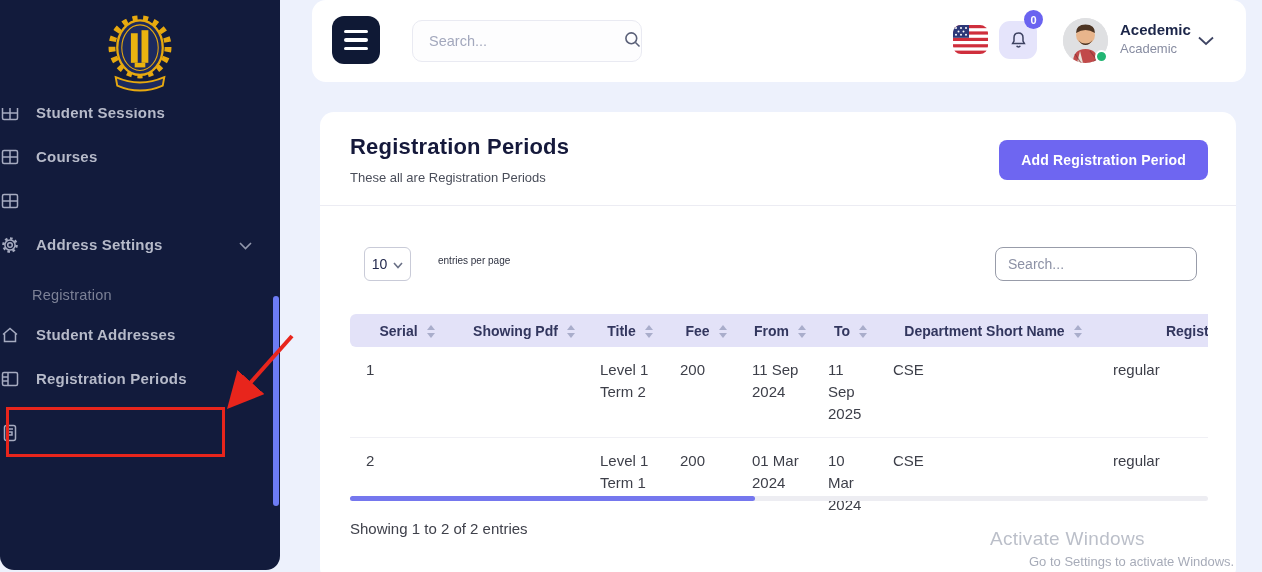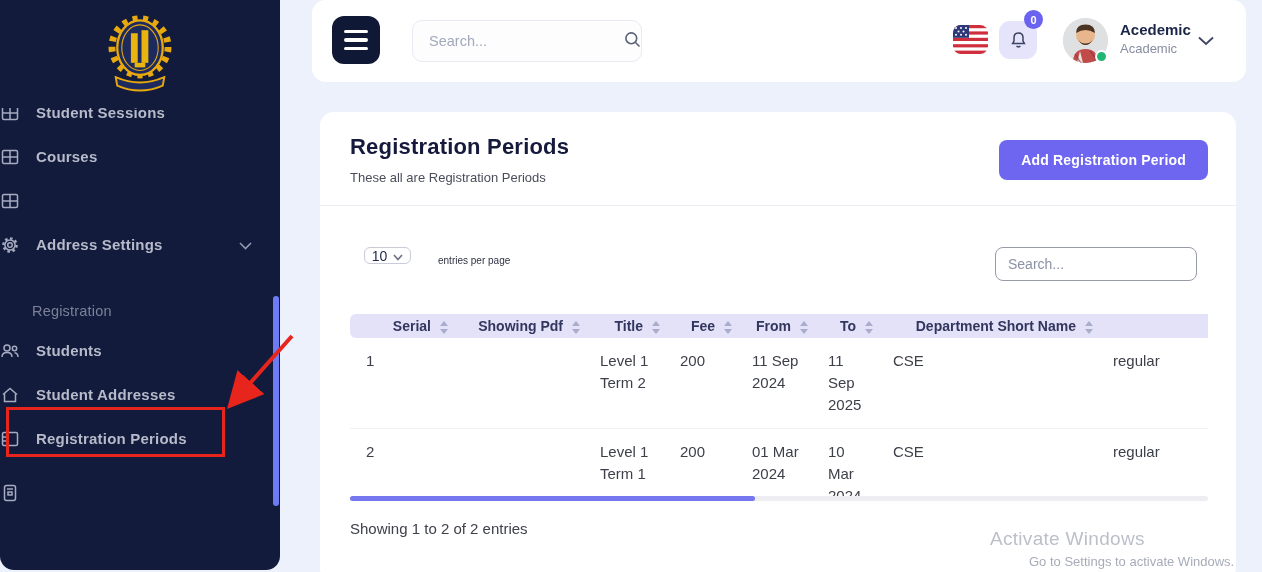--- a/index.html
+++ b/index.html
@@ -11,21 +11,21 @@
              background:#121b3c; border-radius:0 0 14px 14px; overflow:hidden; }
   .logo-wrap { position:absolute; left:0; top:0; width:280px; height:108px;
                background:#121b3c; z-index:3; display:flex; justify-content:center; align-items:flex-start; padding-top:12px; }
   .side-nav { position:absolute; left:0; top:91px; width:280px; z-index:1; }
   .nav-item { height:44px; display:flex; align-items:center; cursor:pointer; }
   .nav-item.tall { height:64px; }
   .nav-item .nicon { width:20px; height:20px; margin-right:16px; color:#a6abc0; flex:0 0 20px; }
   .nav-item .nicon svg { width:20px; height:20px; display:block; }
   .nav-label { font-size:15px; font-weight:600; color:#b6bac9; letter-spacing:.2px; line-height:22px; max-width:185px; }
   .nav-chevron { margin-left:auto; margin-right:28px; color:#9298ad; }
-  .section-label { margin-top:32px; height:24px; padding-left:32px; font-size:14.5px; color:#7c8196;
+  .section-label { margin-top:16px; height:24px; padding-left:32px; font-size:14.5px; color:#7c8196;
                    display:flex; align-items:center; letter-spacing:.2px;text-align:center; }
   .spacer6 { height:6px; }
   .side-scrollbar { position:absolute; right:1px; top:296px; width:6px; height:210px;
                     background:#6d7cf5; border-radius:3px; z-index:4; }
 
   
   .red-box { position:absolute; left:6px; top:407px; width:219px; height:50px;
              border:3px solid #e8251c; z-index:10; pointer-events:none; }
   .red-arrow { position:absolute; left:215px; top:322px; width:90px; height:92px; z-index:10; pointer-events:none; }
 
@@ -58,36 +58,36 @@
   
   .card { position:absolute; left:320px; top:112px; width:916px; height:470px; background:#ffffff; border-radius:14px; }
   .card-header { position:relative; height:94px; border-bottom:1px solid #ececf3; }
   .page-title { position:absolute; left:30px; top:22px; font-size:22px; font-weight:700; color:#15193b; letter-spacing:.2px; }
   .page-subtitle { position:absolute; left:30px; top:58px; font-size:13px; color:#4a4e5a; }
   .add-btn { position:absolute; right:28px; top:28px; height:40px; padding:0 22px; background:#6e66f1; color:#fff;
              font-size:14px; font-weight:700; border:0; border-radius:8px; cursor:pointer;
              font-family:"Liberation Sans",sans-serif; letter-spacing:.2px; }
 
   .controls { position:relative; height:70px; }
-  .per-page { position:absolute; left:44px; top:41px; width:47px; height:17px; border:1px solid #c9cbd8; border-radius:6px;
+  .per-page { position:absolute; left:44px; top:41px; width:47px; height:34px; border:1px solid #c9cbd8; border-radius:6px;
               display:flex; align-items:center; justify-content:center; gap:6px; font-size:14px; color:#23294d; cursor:pointer; background:#fff; }
   .per-page .pp-chevron { color:#6a7086; }
   .per-page-label { position:absolute; left:118px; top:49px; font-size:10px; color:#2f3342; }
   .tbl-search { position:absolute; right:39px; top:41px; width:202px; height:34px; border:1px solid #989ca9;
                 border-radius:8px; background:#fff; }
   .tbl-search input { width:100%; height:100%; border:0; outline:0; background:transparent; padding:0 12px;
                       font-size:14px; color:#394061; font-family:"Liberation Sans",sans-serif; }
   .tbl-search input::placeholder { color:#8c91a5; }
 
   .table-wrap { position:absolute; left:30px; top:202px; width:858px; overflow:hidden; }
   table { border-collapse:collapse; table-layout:fixed; width:990px; }
   col.c0{width:102px} col.c1{width:132px} col.c2{width:80px} col.c3{width:72px}
   col.c4{width:76px} col.c5{width:65px} col.c6{width:220px} col.c7{width:243px}
-  thead th { background:#e3e2f8; height:24px; font-size:14px; font-weight:700; color:#32365e;
-             text-align:right; padding:0 4px 0 16px; white-space:nowrap; cursor:pointer; }
+  thead th { background:#e3e2f8; height:33px; font-size:14px; font-weight:700; color:#32365e;
+             text-align:center; padding:0 4px 0 16px; white-space:nowrap; cursor:pointer; }
   thead th:first-child { border-radius:6px 0 0 6px; }
   .sort { display:inline-flex; flex-direction:column; gap:3px; margin-left:9px; vertical-align:middle; }
   .sort i { display:block; width:0; height:0; border-left:4px solid transparent; border-right:4px solid transparent; }
   .sort .up { border-bottom:5px solid #a9adcb; }
   .sort .down { border-top:5px solid #a9adcb; }
   tbody td { font-size:15px; color:#3d3f49; vertical-align:top; padding:12px 10px 12px 16px;
              line-height:22px; border-bottom:1px solid #f0f0f5; }
   tbody tr:last-child td { border-bottom:0; }
   tbody tr { height:62px; }
 
@@ -141,31 +141,20 @@
             <circle cx="10" cy="10" r="2.3" stroke-width="1.5"></circle>
           </svg>
         </span>
         <span class="nav-label">Address Settings</span>
         <span class="nav-chevron"><svg width="13" height="8" viewBox="0 0 13 8" fill="none" stroke="currentColor" stroke-width="1.6">
             <polyline points="1,1 6.5,6.5 12,1"></polyline>
           </svg></span>
       </div>
       <div class="section-label">Registration</div>
       <div class="spacer6"></div>
-      <div class="nav-item">
-        <span class="nicon">
-          <svg viewBox="0 0 20 20" fill="none" stroke="currentColor" stroke-width="1.5">
-            <circle cx="7" cy="7" r="3"></circle>
-            <path d="M2 16 Q2 11.5 7 11.5 Q12 11.5 12 16"></path>
-            <circle cx="14.5" cy="7.5" r="2.2"></circle>
-            <path d="M14.5 11.8 Q18 12.2 18 16"></path>
-          </svg>
-        </span>
-        <span class="nav-label">Students</span>
-      </div>
       <div class="nav-item">
         <span class="nicon">
           <svg viewBox="0 0 20 20" fill="none" stroke="currentColor" stroke-width="1.5">
             <path d="M3 9.5 L10 3.5 L17 9.5"></path>
             <path d="M4.5 8.5 L4.5 16.5 L15.5 16.5 L15.5 8.5"></path>
           </svg>
         </span>
         <span class="nav-label">Student Addresses</span>
       </div>
       <div class="nav-item">

